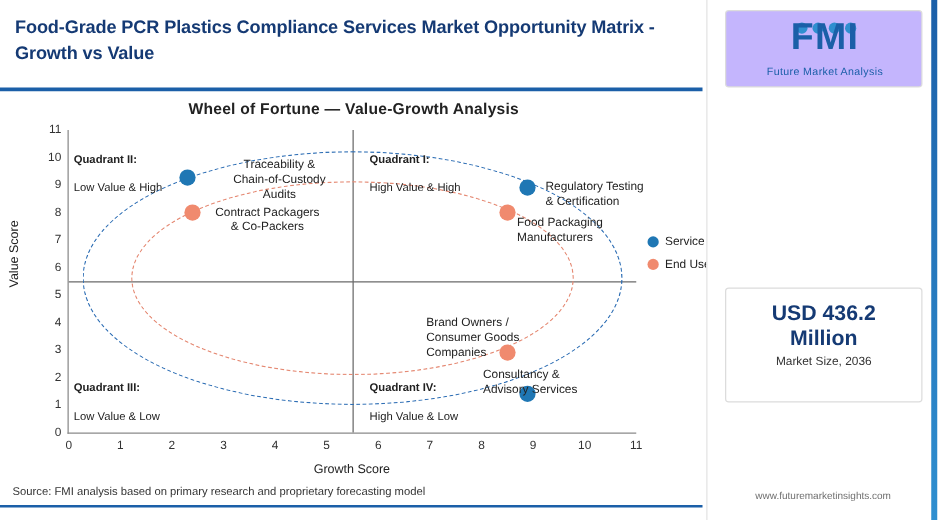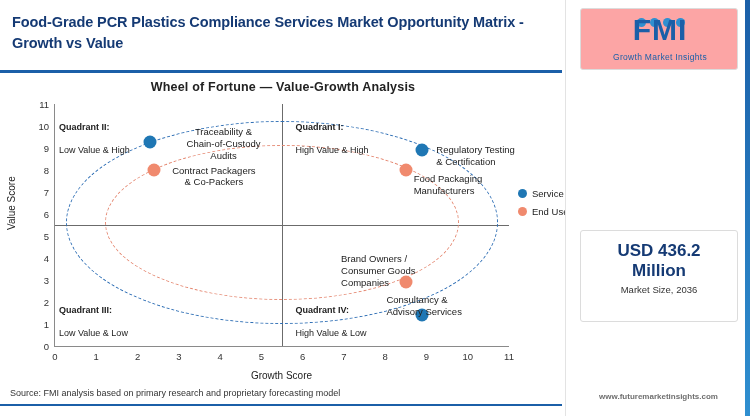--- a/index.html
+++ b/index.html
@@ -117,21 +117,21 @@
     position:absolute; left:0; top:404px; width:562px; height:2px; background:#1b5fa8;
   }
 
   
   .right-panel {
     position:absolute; left:565px; top:0; width:185px; height:416px;
     background:#ffffff; border-left:1px solid #e3e3e3;
   }
   .logo-box {
     position:absolute; left:14px; top:8px; width:158px; height:62px;
-    border:1px solid #dcdcdc; border-radius:3px; background:#fca5a5;
+    border:1px solid #dcdcdc; border-radius:3px; background:#c4b5fd;
   }
   .logo-fmi {
     position:absolute; left:0; top:4px; width:158px; text-align:center;
     font-size:30px; font-weight:bold; color:#1b5fa8; letter-spacing:1px;
     font-family:"Liberation Sans", sans-serif;
   }
   .logo-sub {
     position:absolute; left:0; top:43px; width:158px; text-align:center;
     font-size:8.5px; color:#1b5fa8; letter-spacing:0.3px;
   }
@@ -155,21 +155,21 @@
     font-size:19px; font-weight:bold; color:#153a74; padding:4px 0 9px;
   }
   .card-big2 {
     font-size:17px; font-weight:bold; color:#153a74; padding:10px 4px 2px; line-height:1.15;
   }
   .card-sub {
     font-size:9.5px; color:#333; padding:2px 4px 10px;
   }
   .site {
     position:absolute; left:0; top:392px; width:185px; text-align:center;
-    font-size:8px; color:#6f6f6f;font-weight:bold;
+    font-size:8px; color:#6f6f6f;
   }
   
   .accent {
     position:absolute; right:0; top:0; width:5px; height:416px;
     background:linear-gradient(#1b5fa8,#2f8fd0);
   }
 </style>
 </head>
 <body>
 
@@ -281,21 +281,21 @@
   <div class="right-panel">
 
     <div class="logo-box">
       <div class="logo-dots">
         <i style="left:0"></i>
           <i style="left:13px"></i>
           <i style="left:26px"></i>
           <i style="left:39px"></i>
       </div>
       <div class="logo-fmi">FMI</div>
-      <div class="logo-sub">Growth Market Insights</div>
+      <div class="logo-sub">Future Market Analysis</div>
     </div>
 
 
     <div class="card" style="top:230px; height:92px;">
       <div class="card-big2" style="white-space:pre-line;">USD 436.2
 Million</div>
       <div class="card-sub">Market Size, 2036</div>
     </div>
 
     <div class="site">www.futuremarketinsights.com</div>

